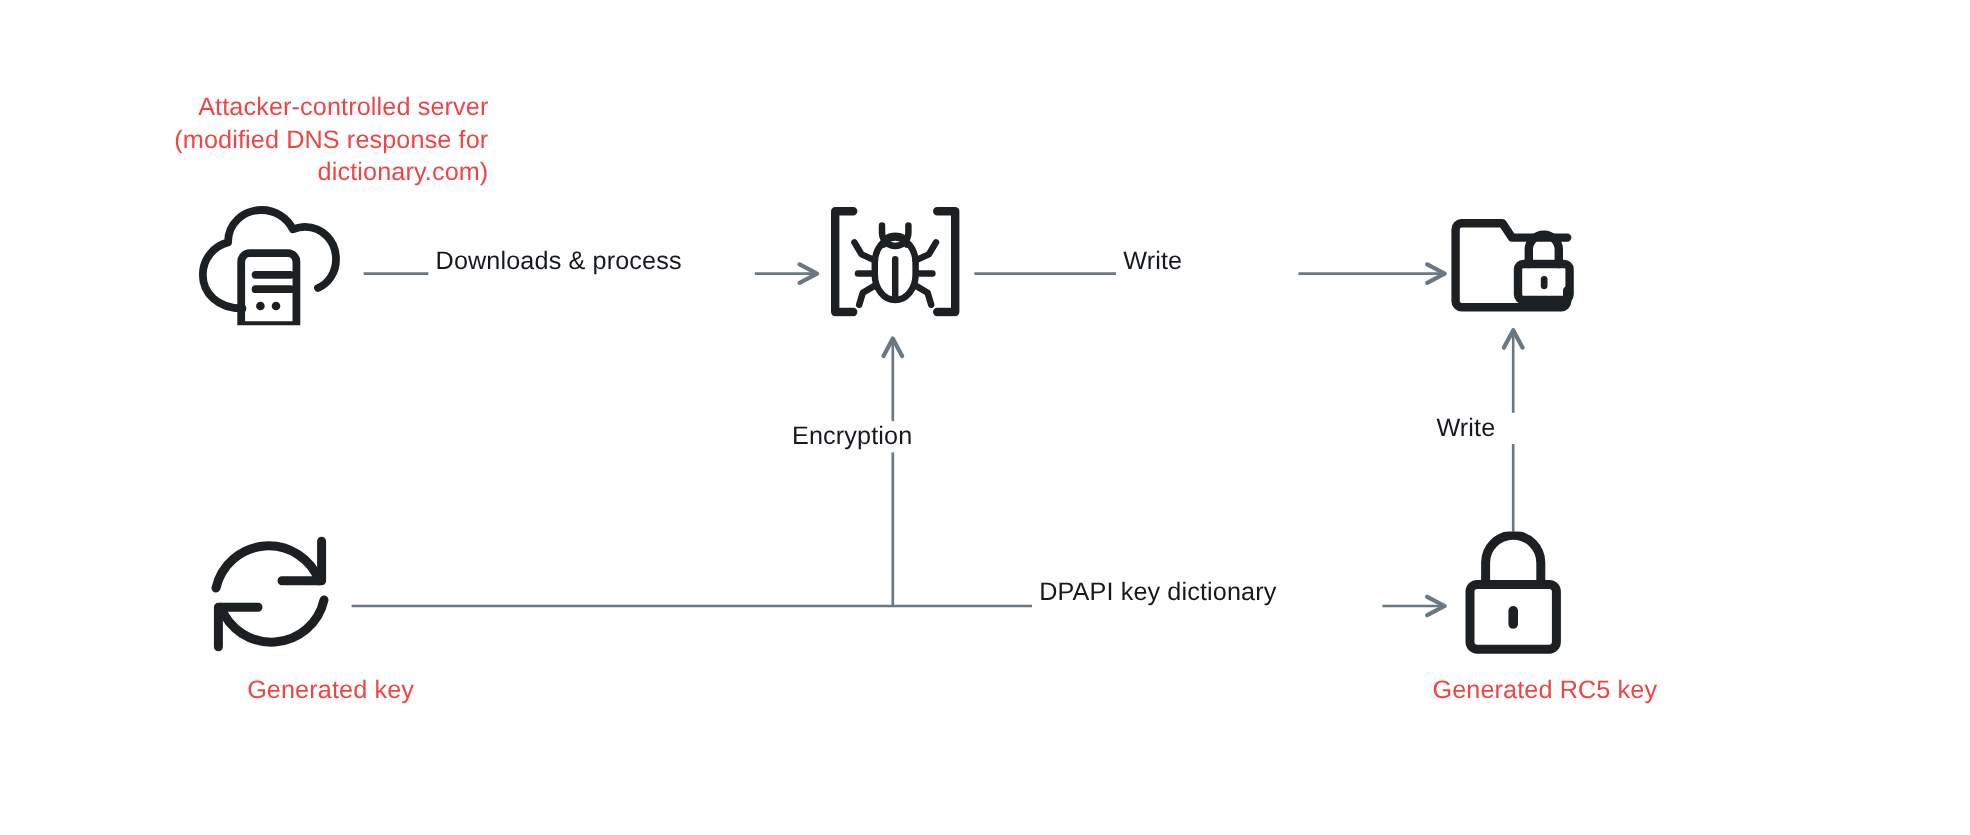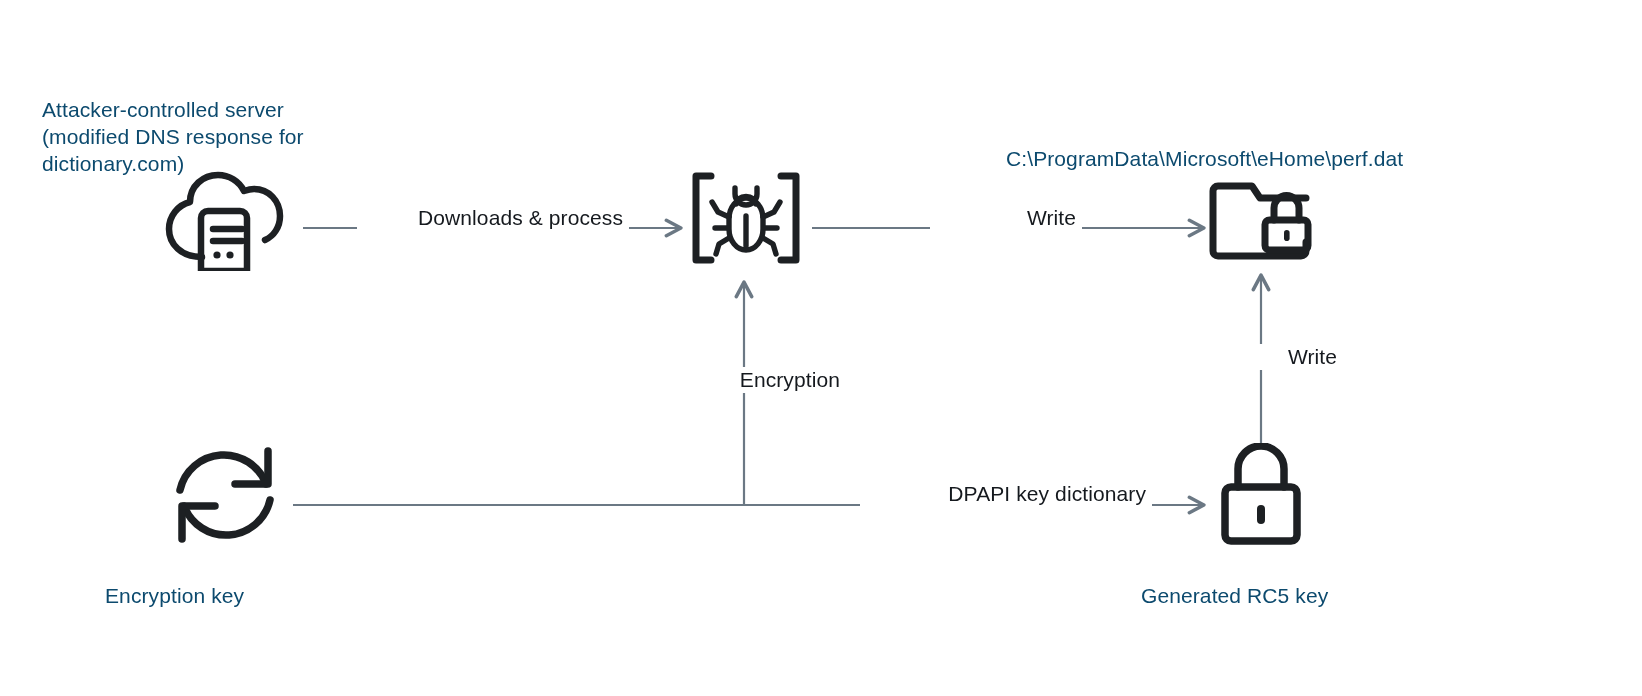--- a/index.html
+++ b/index.html
@@ -13,31 +13,30 @@
   }
   #canvas {
     position: relative;
     width: 1642px;
     height: 696px;
     background: #ffffff;
     overflow: hidden;
   }
   .node-label {
     position: absolute;
-    text-align: left;
+    text-align: right;
     font-size: 21px;
     line-height: 27px;
-    color: #0c4a6e;
+    color: #ef4444;
     letter-spacing: 0.1px;
     white-space: pre-line;
-    margin-top: 20px;
   }
   .edge-label {
     position: absolute;
-    text-align: right;
+    text-align: left;
     font-size: 21px;
     line-height: 26px;
     color: #15191e;
     letter-spacing: 0.1px;
     background: #ffffff;
     padding: 0 6px;
   }
   .icon {
     position: absolute;
   }
@@ -119,21 +118,20 @@
         <path d="M38 56 L25 56"></path>
         <path d="M39 66 L29 72 L26 82"></path>
 
         <path d="M73 45 L84 40 L90 30"></path>
         <path d="M74 56 L87 56"></path>
         <path d="M73 66 L83 72 L86 82"></path>
       </g>
     </svg>
   </div>
 
-  <div class="node-label" style="left:1006px; top:125px; width:510px; font-size:21px;">C:\ProgramData\Microsoft\eHome\perf.dat</div>
 
   <div class="icon" style="left:1208px; top:178px; width:110px; height:86px;">
     <svg width="110" height="86" viewBox="0 0 110 86" xmlns="http://www.w3.org/2000/svg">
       <g fill="none" stroke="#1d2023" stroke-width="7" stroke-linecap="round" stroke-linejoin="round">
 
         <path d="M98 20 H52 L44 8 H10 a5 5 0 0 0 -5 5 V73 a5 5 0 0 0 5 5 H93
                  a5 5 0 0 0 5 -5 V64"></path>
 
         <path d="M66 42 V30 a12.5 12.5 0 0 1 25 0 V42"></path>
 
@@ -149,39 +147,39 @@
 
         <path d="M7 47 A45 45 0 0 1 93 41"></path>
         <path d="M95 8 V41 H62"></path>
 
         <path d="M97 57 A45 45 0 0 1 11 63"></path>
         <path d="M9 96 V63 H42"></path>
       </g>
     </svg>
   </div>
 
-  <div class="node-label" style="left:105px; top:562px; width:240px;">Encryption key</div>
+  <div class="node-label" style="left:105px; top:562px; width:240px;">Generated key</div>
 
   <div class="icon" style="left:1219px; top:443px; width:84px; height:102px;">
     <svg width="84" height="102" viewBox="0 0 84 102" xmlns="http://www.w3.org/2000/svg">
       <g fill="none" stroke="#1d2023" stroke-width="7.5" stroke-linecap="round" stroke-linejoin="round">
 
         <path d="M19 44 V26 a23 23 0 0 1 46 0 V44"></path>
 
         <rect x="6" y="44" width="72" height="54" rx="6"></rect>
       </g>
       <rect x="38" y="62" width="8" height="19" rx="4" fill="#1d2023"></rect>
     </svg>
   </div>
 
   <div class="node-label" style="left:1141px; top:562px; width:240px;">Generated RC5 key</div>
 
   <div class="edge-label" style="left:357px; top:205px; width:260px;">Downloads &amp; process</div>
 
   <div class="edge-label" style="left:930px; top:205px; width:140px;">Write</div>
 
-  <div class="edge-label" style="left:654px; top:367px; width:180px;">Encryption</div>
+  <div class="edge-label" style="left:654px; top:351px; width:180px;">Encryption</div>
 
   <div class="edge-label" style="left:860px; top:481px; width:280px;">DPAPI key dictionary</div>
 
   <div class="edge-label" style="left:1191px; top:344px; width:140px;">Write</div>
 
 </div>
 
 </body></html>

